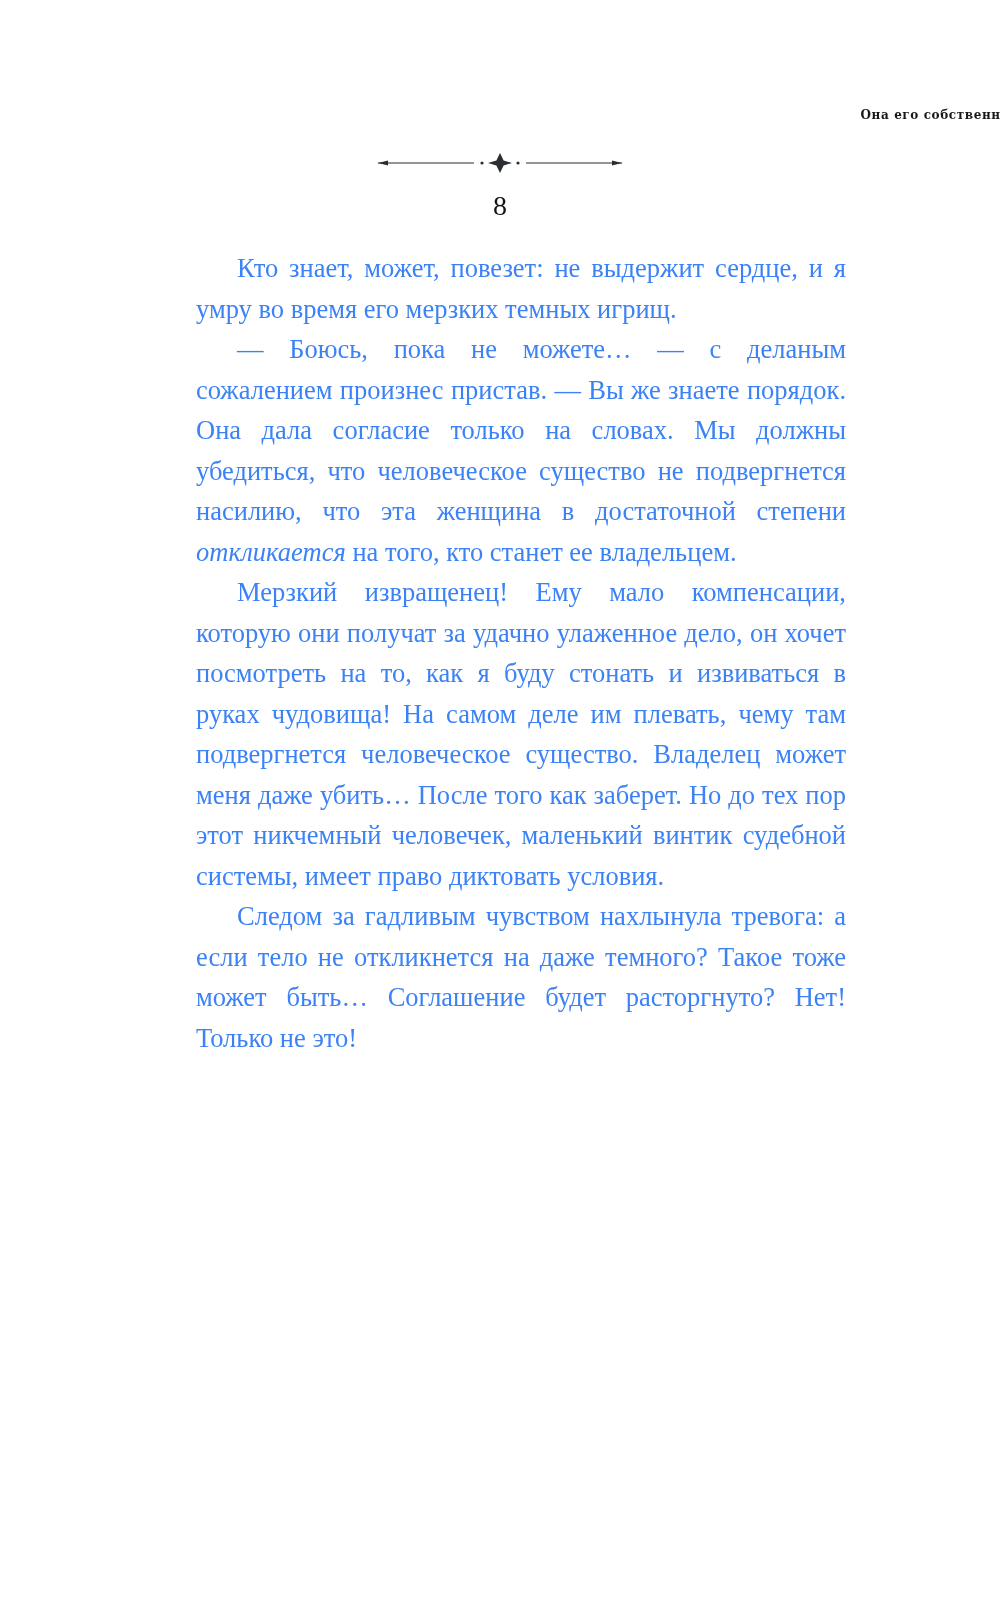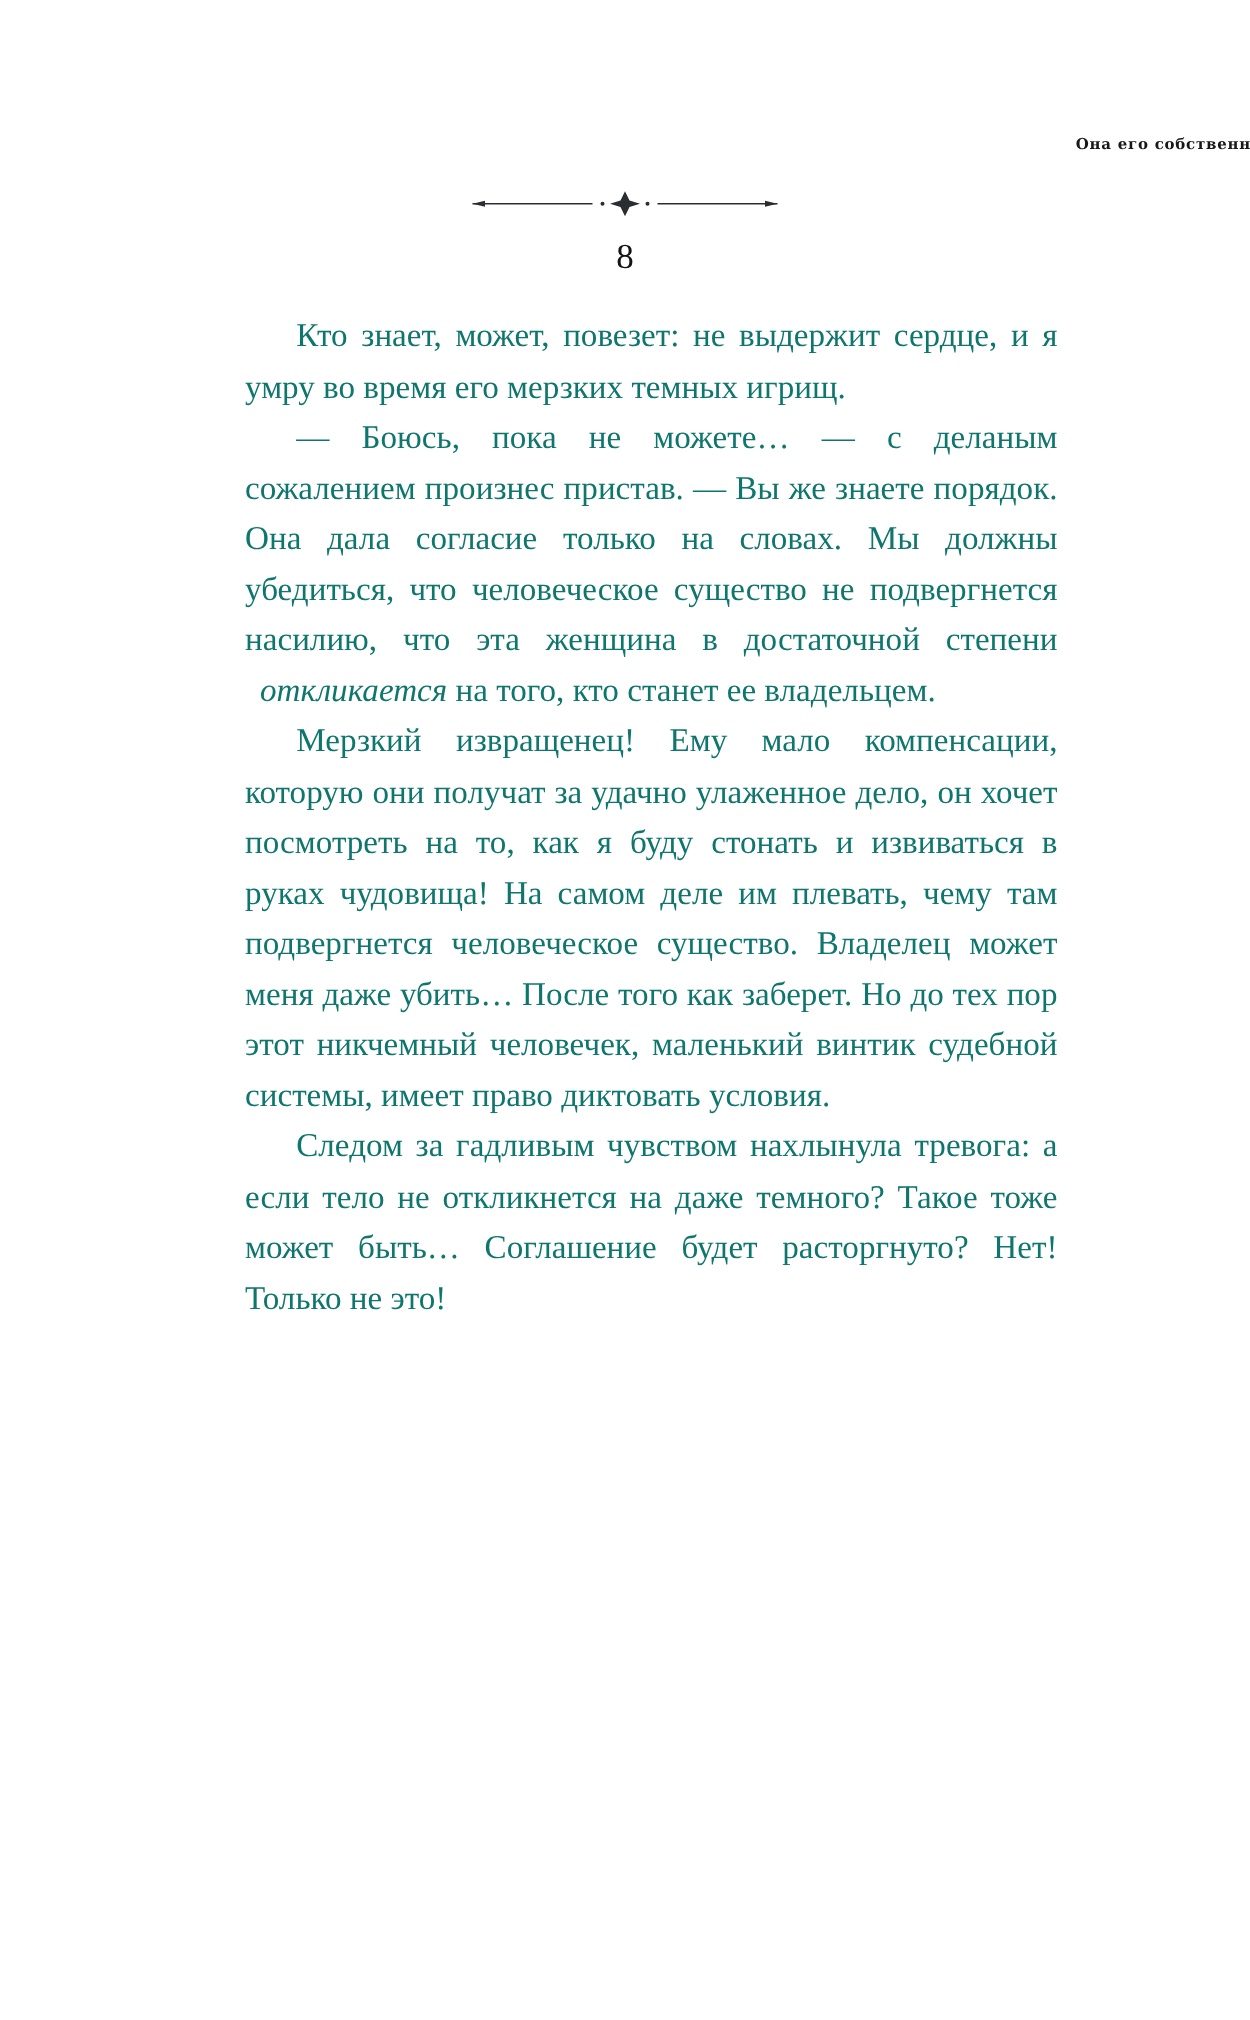--- a/index.html
+++ b/index.html
@@ -69,28 +69,28 @@
   
   .text-block {
     position: absolute;
     top: 248px;
     left: 196px;
     width: 650px;
     font-size: 26.5px;
     line-height: 40.5px;
     text-align: justify;
     text-justify: inter-word;
-    color: #0f766e;
+    color: #3b82f6;
     hyphens: manual;
   }
   .text-block p {
     margin: 0;
     text-indent: 41px;
   }
-  em { font-style: italic; margin-left: 12px; }
+  em { font-style: italic; }
 
   
   .text-block p:last-child { margin-bottom: 0; }
 </style>
 </head>
 <body>
 
 <div class="page">
 
   <div class="running-head">Она его собственность</div>

